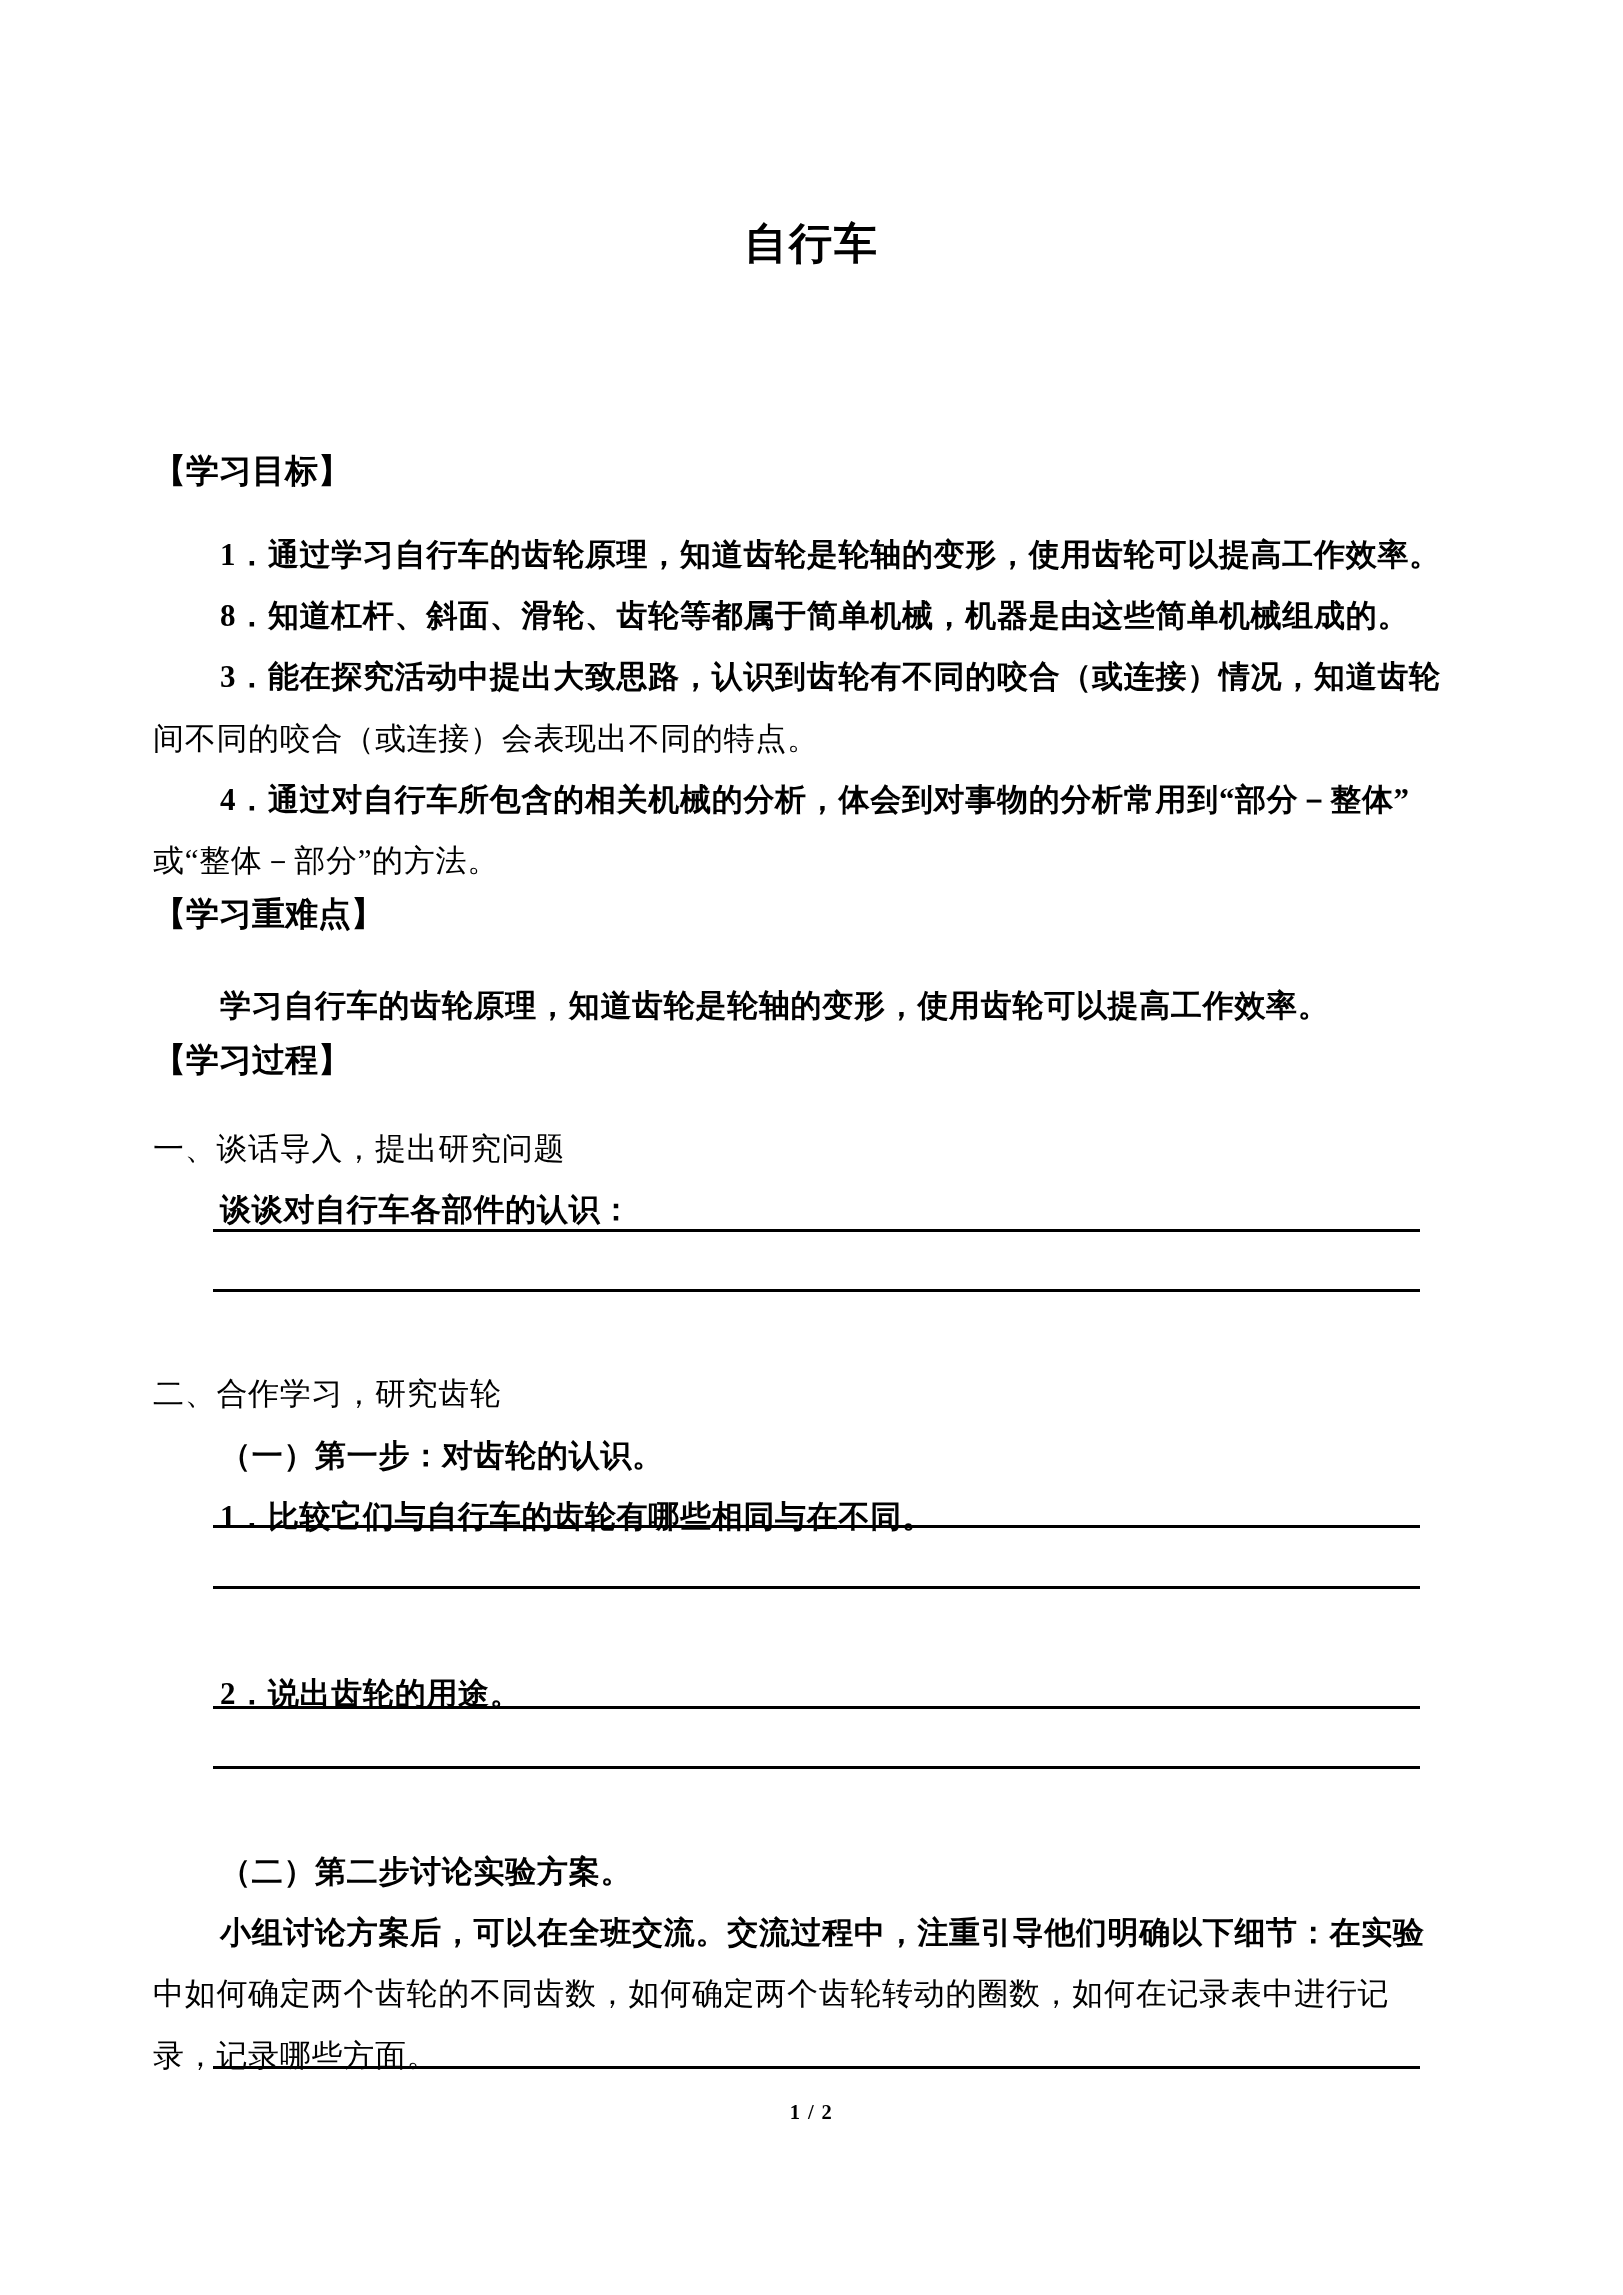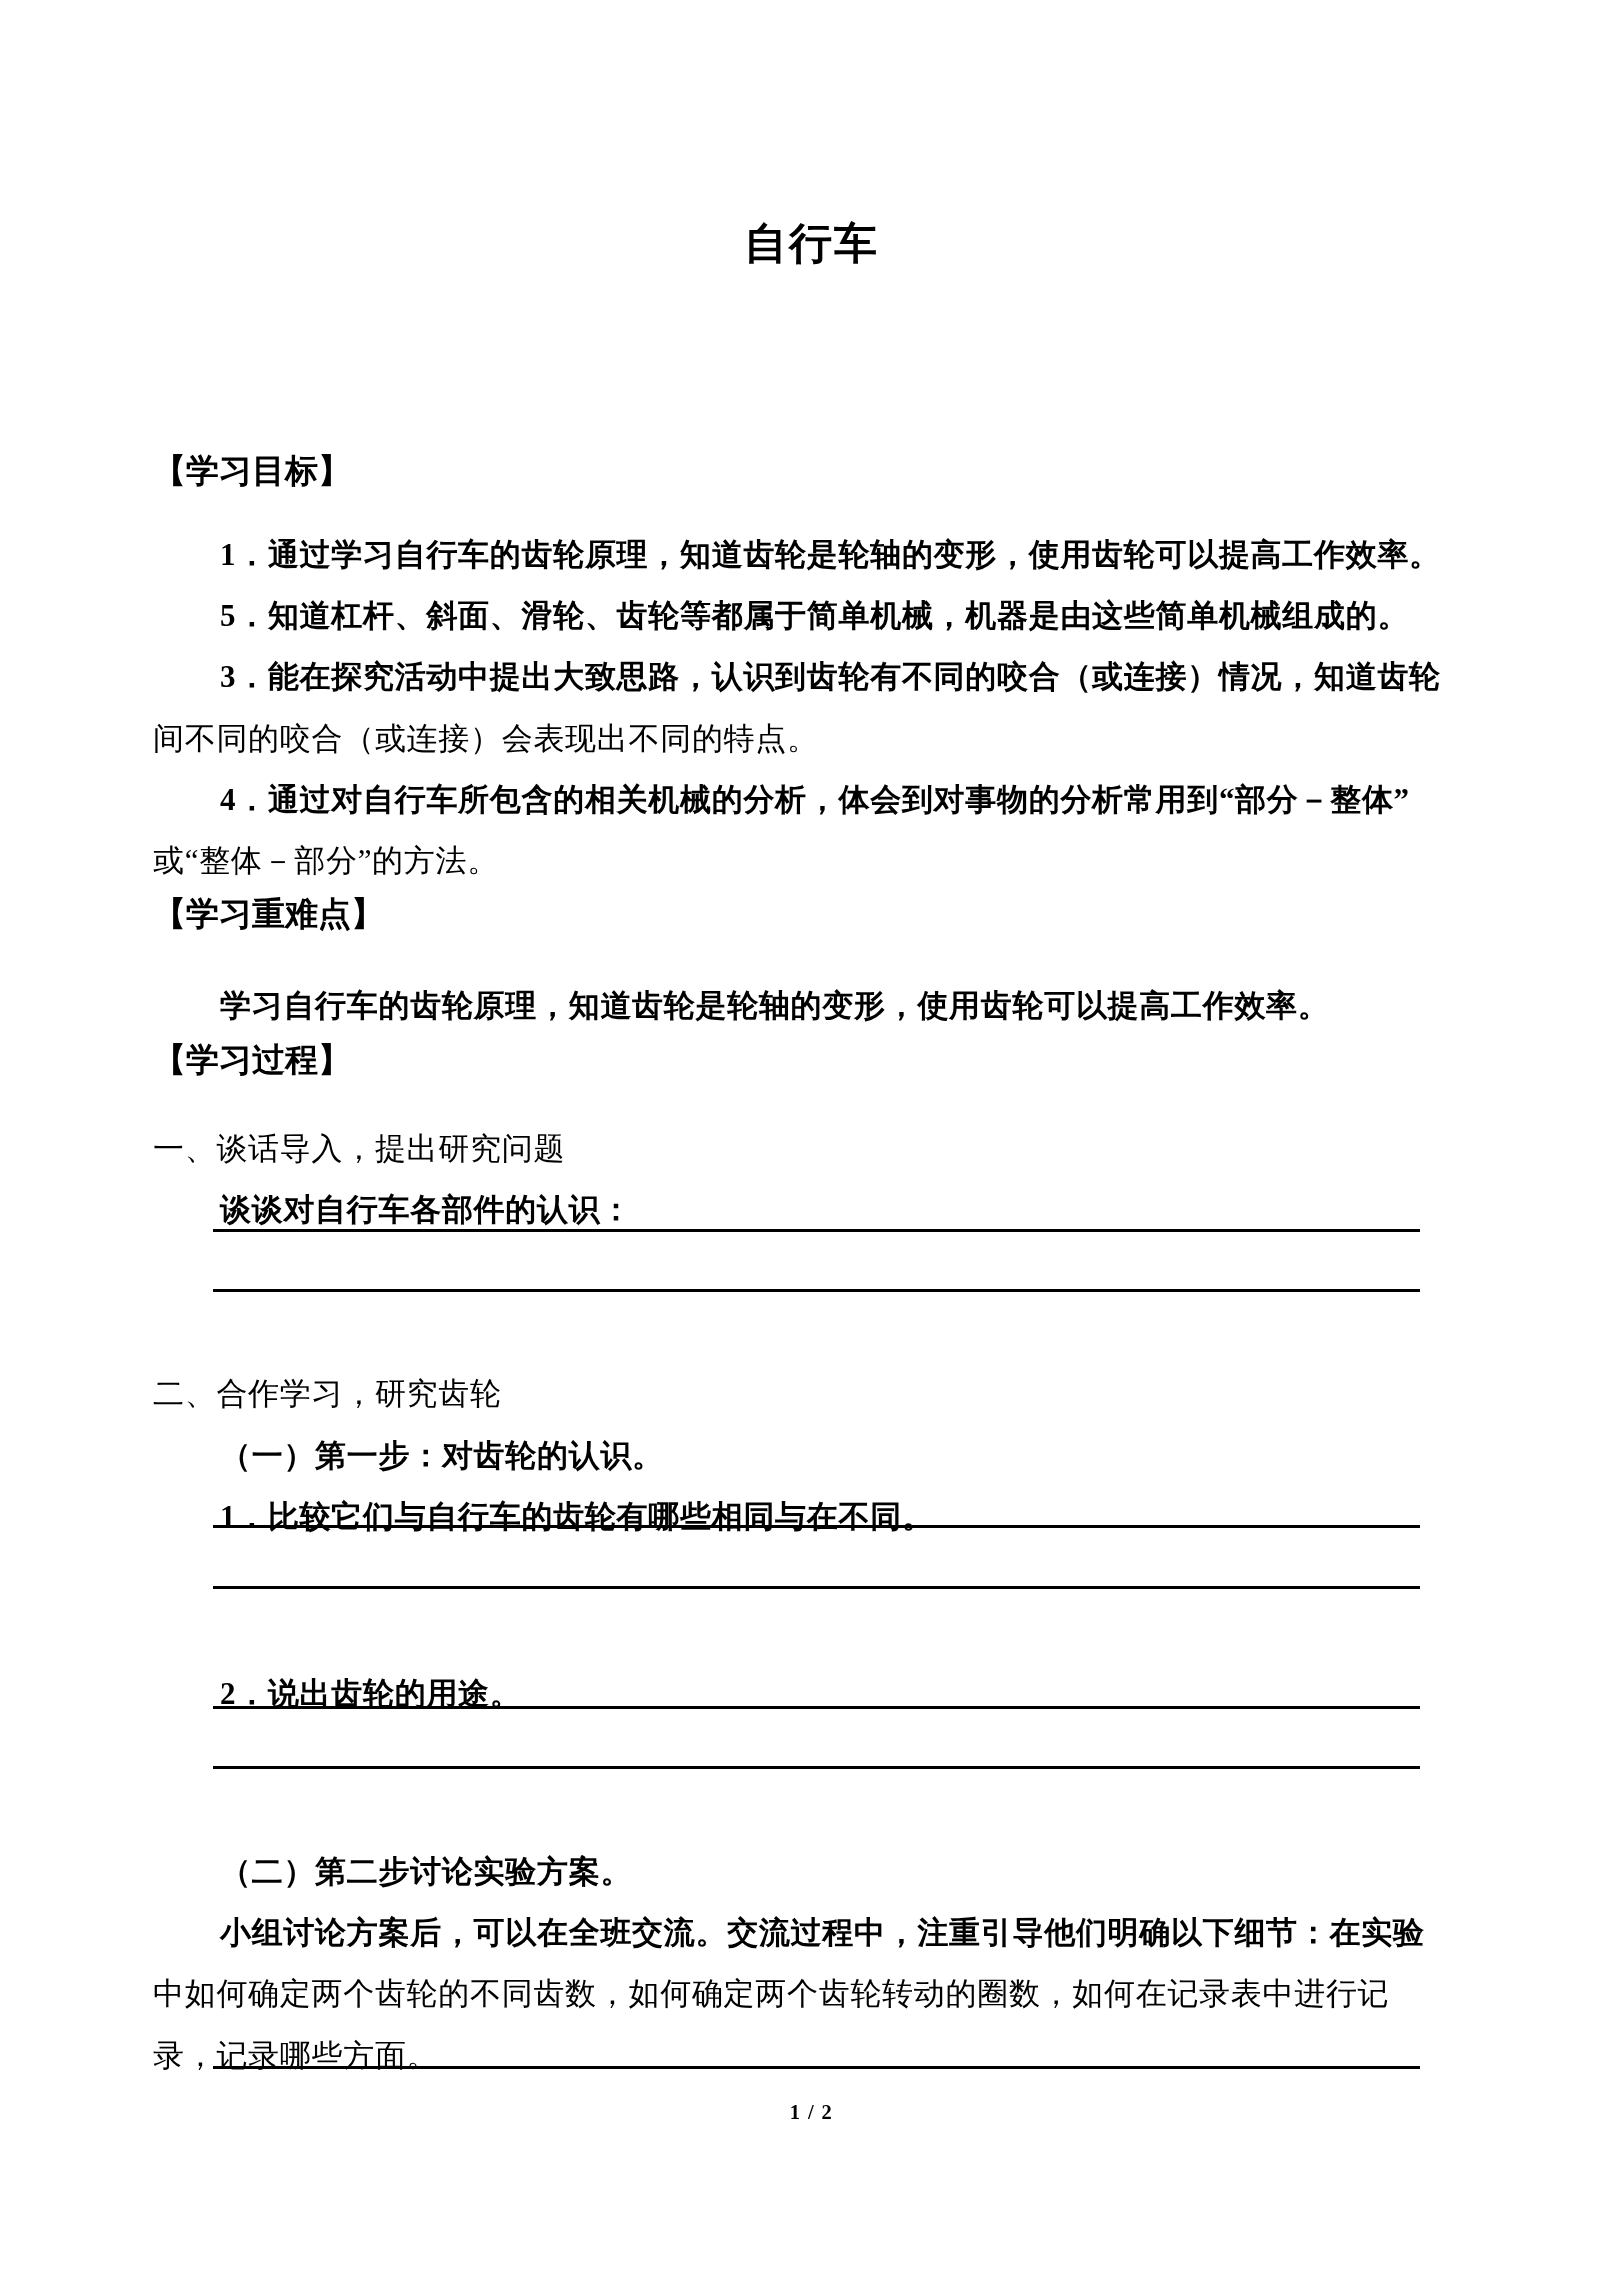--- a/index.html
+++ b/index.html
@@ -57,21 +57,21 @@
 <body>
 
 <div class="page">
 
   <div class="doc-title" style="top:215px">自行车</div>
 
   <div class="ln hd" style="top:406px">【学习目标】</div>
 
   <div class="ln ind" style="top:490px">1．通过学习自行车的齿轮原理，知道齿轮是轮轴的变形，使用齿轮可以提高工作效率。</div>
 
-  <div class="ln ind" style="top:551px">5．知道杠杆、斜面、滑轮、齿轮等都属于简单机械，机器是由这些简单机械组成的。</div>
+  <div class="ln ind" style="top:551px">8．知道杠杆、斜面、滑轮、齿轮等都属于简单机械，机器是由这些简单机械组成的。</div>
 
   <div class="ln ind" style="top:612px">3．能在探究活动中提出大致思路，认识到齿轮有不同的咬合（或连接）情况，知道齿轮</div>
 
   <div class="ln" style="top:674px">间不同的咬合（或连接）会表现出不同的特点。</div>
 
   <div class="ln ind" style="top:735px">4．通过对自行车所包含的相关机械的分析，体会到对事物的分析常用到“部分－整体”</div>
 
   <div class="ln" style="top:796px">或“整体－部分”的方法。</div>
 
   <div class="ln hd" style="top:849px">【学习重难点】</div>

